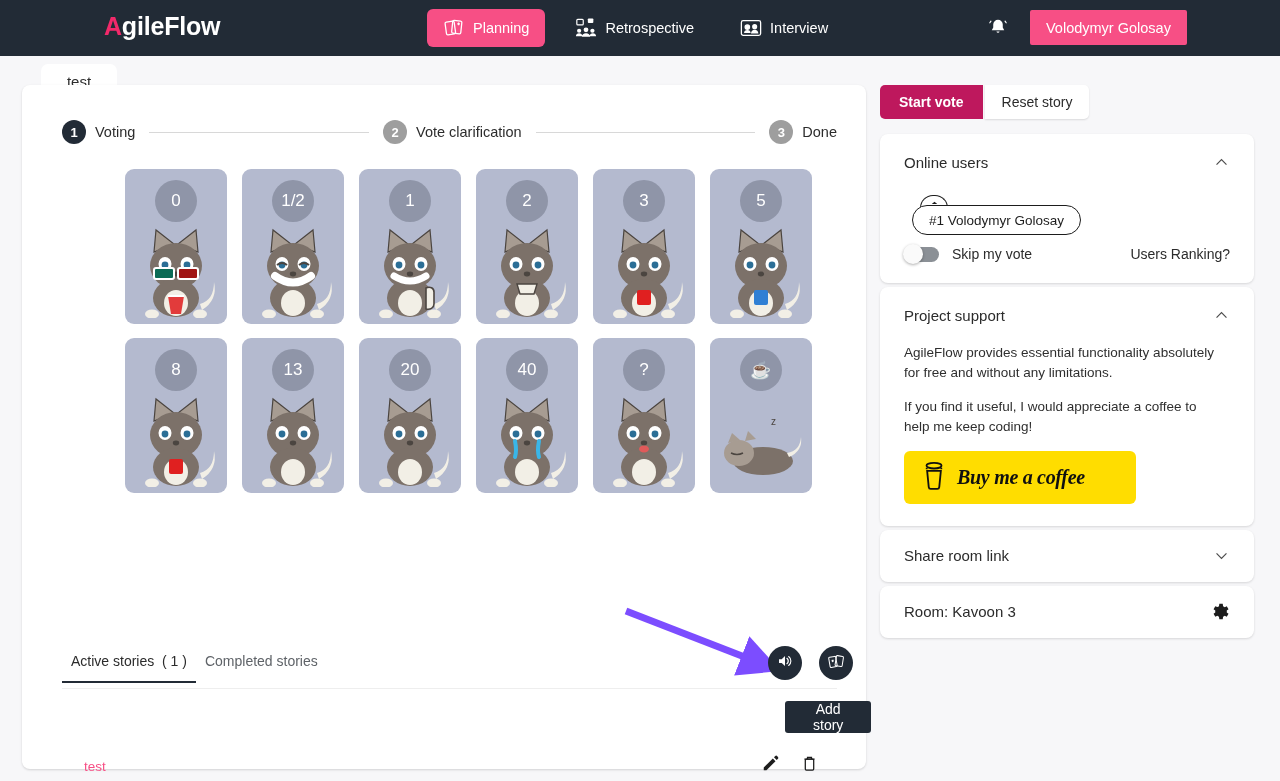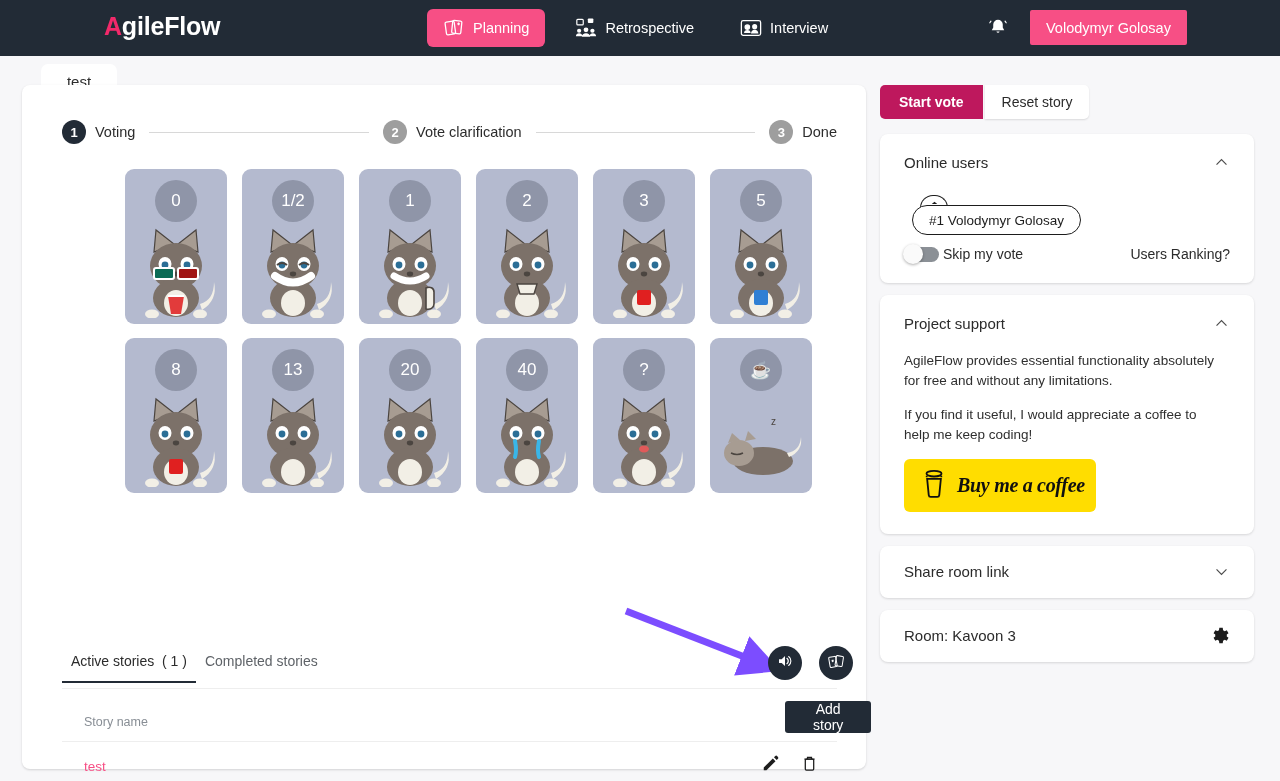--- a/index.html
+++ b/index.html
@@ -179,21 +179,21 @@
     background: #be185d; color: #fff; font-size: 14px; font-weight: 600;
     border: none; font-family: inherit; cursor: pointer;
   }
   .btn-reset {
     height: 34px; padding: 0 17px; border-radius: 0 5px 5px 0;
     background: #ffffff; color: #2b2b2b; font-size: 14px;
     border: none; font-family: inherit; cursor: pointer;
     box-shadow: 0 1px 2px rgba(0,0,0,.12);
   }
   .panel {
-    background: #ffffff; border-radius: 8px; margin-bottom: 12px;
+    background: #ffffff; border-radius: 8px; margin-bottom: 4px;
     box-shadow: 0 1px 3px rgba(0,0,0,.09), 0 1px 2px rgba(0,0,0,.05);
     padding: 0 24px;
   }
   .panel-head {
     height: 56px; display: flex; align-items: center;
     justify-content: space-between; cursor: pointer;
   }
   .panel-title { font-size: 15px; color: #2b2b2b; }
   .chev { color: #4c4c4c; display: flex; }
 
@@ -213,40 +213,40 @@
     padding-bottom: 2px;
   }
   .chip-home-cover {
     position: absolute; left: 10px; top: 8px;
     width: 24px; height: 5px; background: #fff;
   }
   .skip-row {
     display: flex; align-items: center;
     justify-content: space-between; padding-bottom: 21px;
   }
-  .skip-left { display: flex; align-items: center; gap: 4px; }
+  .skip-left { display: flex; align-items: center; gap: 13px; }
   .toggle {
     width: 35px; height: 15px; border-radius: 9px;
     background: #8b9096; position: relative; cursor: pointer;
   }
   .toggle .knob {
     position: absolute; left: -1px; top: -3px;
     width: 20px; height: 20px; border-radius: 50%;
     background: #fafafa; box-shadow: 0 1px 3px rgba(0,0,0,.32);
   }
   .skip-label { font-size: 14px; color: #2b2b2b; }
   .ranking-link { font-size: 14px; color: #2b2b2b; cursor: pointer; }
 
   .support-body { padding-bottom: 22px; }
   .support-p {
     font-size: 13.5px; color: #2f2f2f; line-height: 1.48;
     margin-bottom: 14px; max-width: 320px;
   }
   .bmc-btn {
-    width: 192px; height: 53px; background: #ffdd00;
+    width: 232px; height: 53px; background: #ffdd00;
     border-radius: 6px; border: none; cursor: pointer;
     display: flex; align-items: center; gap: 10px;
     padding-left: 17px; margin-top: 4px;
   }
   .bmc-text {
     font-family: "Liberation Serif", serif;
     font-size: 20px; font-weight: 700; font-style: italic;
     color: #101010; letter-spacing: -0.3px;
   }
   .panel.row-only .panel-head { height: 52px; }
@@ -574,23 +574,20 @@
         <path d="M6 10l2 2.5M6.2 12.6l2-2.6"></path>
       </svg>
     </span>
   </div>
 
   <div class="stories-tabs">
     <div class="stab active">Active stories  ( 1 )</div>
     <div class="stab">Completed stories</div>
   </div>
 
-  <div class="table-head">
-    <span class="th-name">Story name</span>
-  </div>
   <button class="add-story-btn">Add story</button>
 
   <div class="table-row">
     <span class="row-name">test</span>
     <span class="row-actions">
       <span class="icon-btn">
         <svg viewBox="0 0 24 24" width="19" height="19" fill="#1d1d1d">
           <path d="M3.5 17.1 14.9 5.7l3.4 3.4L6.9 20.5H3.5z"></path>
           <path d="M16.4 4.2 18 2.6a1.6 1.6 0 0 1 2.3 0l1.1 1.1a1.6 1.6 0 0 1 0 2.3l-1.6 1.6z"></path>
         </svg>

